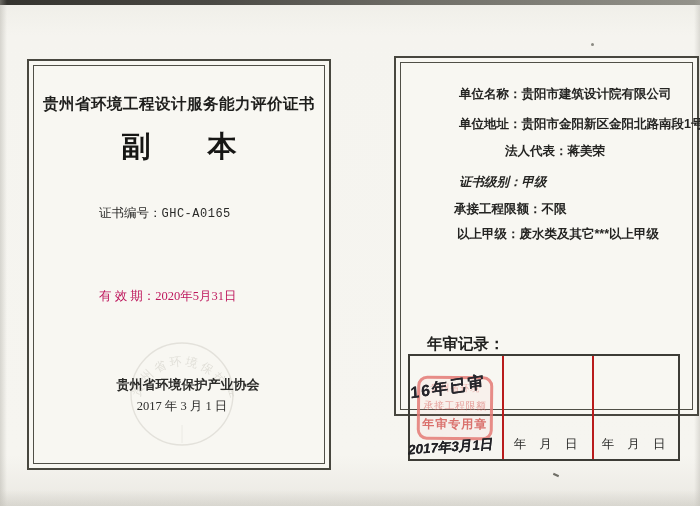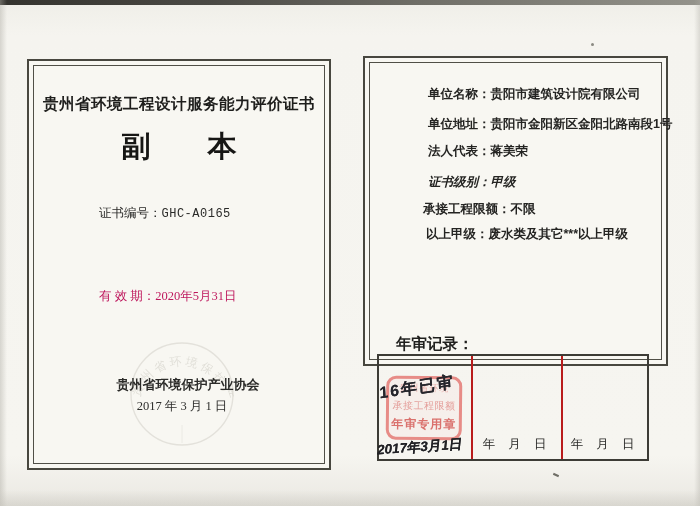--- a/index.html
+++ b/index.html
@@ -13,21 +13,21 @@
   .edge-left{position:absolute;left:0;top:0;bottom:0;width:7px;
     background:linear-gradient(to right,rgba(175,173,165,.45),rgba(175,173,165,0));}
   .edge-right{position:absolute;right:0;top:0;bottom:0;width:6px;
     background:linear-gradient(to left,rgba(170,168,160,.35),rgba(170,168,160,0));}
   .edge-bottom{position:absolute;left:0;right:0;bottom:0;height:16px;
     background:linear-gradient(to bottom,rgba(200,198,190,0),rgba(198,196,188,.5));}
 
   .panel{position:absolute;border:2px solid #48473f;background:#f8f7f2;padding:4px;box-sizing:border-box;}
   .panel-inner{position:relative;width:100%;height:100%;border:1.5px solid #504f47;box-sizing:border-box;}
   .panel-left{left:27px;top:59px;width:304px;height:411px;}
-  .panel-right{left:363px;top:56px;width:305px;height:310px;}
+  .panel-right{left:394px;top:56px;width:305px;height:360px;}
 
   .serif{font-family:"Liberation Serif","DejaVu Serif",serif;}
   .mono{font-family:"Liberation Mono","DejaVu Sans Mono",monospace;}
 
   .cert-title{position:absolute;left:0;right:0;top:28px;text-align:center;
     font-family:"Liberation Serif","DejaVu Serif",serif;font-weight:700;
     font-size:15.5px;letter-spacing:.5px;color:#1e1e1c;}
   .copy-row{position:absolute;left:0;right:0;top:61px;display:flex;justify-content:center;gap:57px;
     font-family:"Liberation Serif","DejaVu Serif",serif;font-weight:700;font-size:29px;color:#161614;}
   .certno-line{position:absolute;left:65px;top:139px;font-size:12.5px;color:#2a2a28;}
@@ -35,21 +35,21 @@
   .valid-line{position:absolute;left:65px;top:222px;font-size:12.5px;color:#be185d;}
   .issuer-line{position:absolute;left:9px;width:100%;top:310px;text-align:center;
     font-size:13px;font-weight:600;color:#2b2b29;}
   .issue-date-line{position:absolute;left:3px;width:100%;top:332px;text-align:center;
     font-size:12.5px;color:#2e2e2c;}
   .seal{position:absolute;left:93px;top:273px;width:110px;height:110px;opacity:.6;pointer-events:none;}
 
   .fields{position:absolute;left:58px;top:23px;right:8px;}
   .field{height:16px;line-height:16px;font-size:12.5px;font-weight:600;color:#242422;white-space:nowrap;}
   .field:nth-of-type(2){margin-top:14px;}
-  .field:nth-of-type(3){margin-top:11px;}
+  .field:nth-of-type(3){margin-top:11px;margin-left:46px;}
   .field:nth-of-type(4){margin-top:15px;font-style:italic;}
   .field:nth-of-type(5){margin-top:11px;margin-left:-5px;}
   .field:nth-of-type(6){margin-top:9px;margin-left:-2px;}
 
   .review-heading{position:absolute;left:26px;top:271px;
     font-family:"Liberation Serif","DejaVu Serif",serif;font-weight:600;font-size:15.5px;color:#1f1f1d;}
   .review-table{position:absolute;left:7px;top:291px;width:272px;height:107px;
     display:flex;border:2px solid #3d3c36;box-sizing:border-box;}
   .review-cell{position:relative;box-sizing:border-box;height:100%;}
   .review-cell + .review-cell{border-left:2px solid #b91c1c;}

